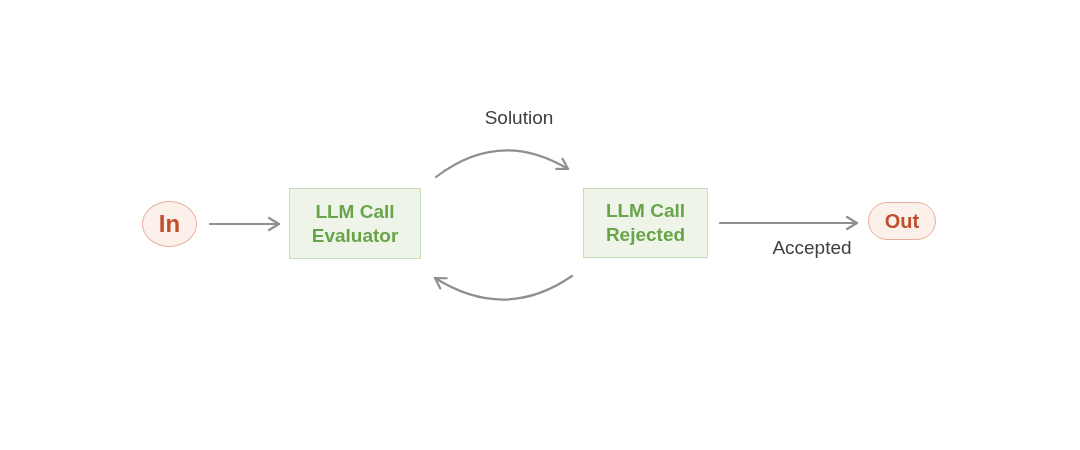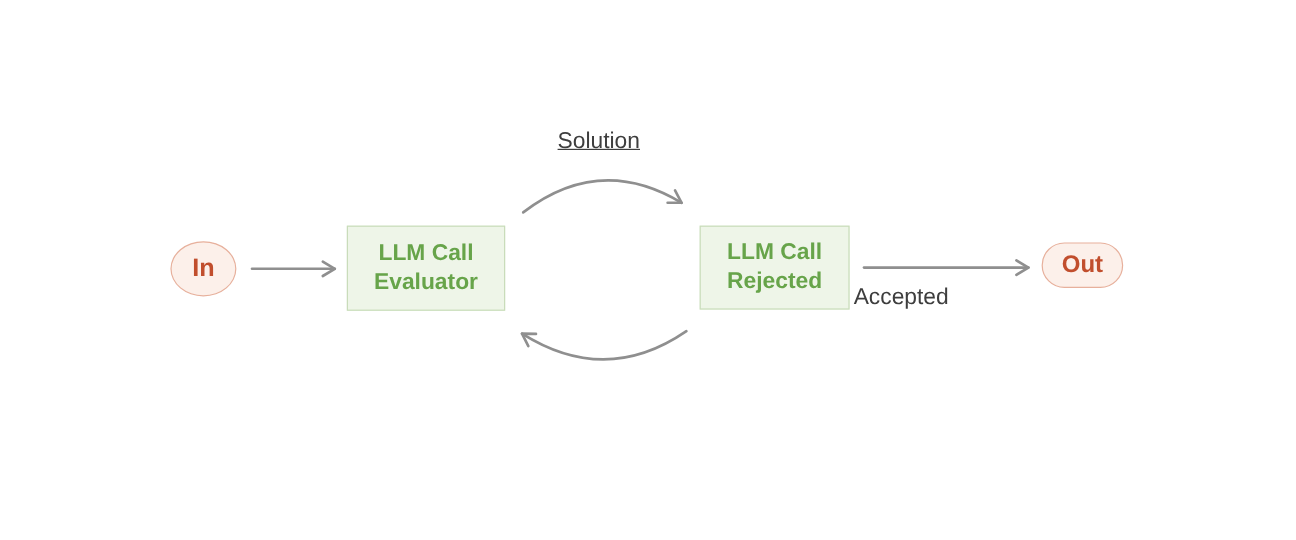--- a/index.html
+++ b/index.html
@@ -49,21 +49,21 @@
     display: flex;
     align-items: center;
     justify-content: center;
     text-align: center;
   }
   .node-terminal {
     background: var(--c-node-pink-bg);
     border: 1.5px solid var(--c-node-pink-border);
     color: var(--c-node-pink-text);
     font-weight: bold;
-    font-size: 21px;
+    font-size: 24px;
   }
   .node-in {
     left: 142px; top: 201px;
     width: 55px; height: 46px;
     border-radius: 50%;
   }
   .node-out {
     left: 868px; top: 202px;
     width: 68px; height: 38px;
     border-radius: 24px;
@@ -81,22 +81,22 @@
   .node-evaluator { left: 583px; top: 188px; width: 125px; height: 70px; }
 
   .edge-label {
     position: absolute;
     width: 220px;
     text-align: center;
     font-size: 19px;
     line-height: 22px;
     color: var(--c-label-text);
   }
-  .label-solution { left: 389px; top: 107px; text-decoration: underline; }
-  .label-accepted { left: 641px; top: 237px; }
+  .label-solution { left: 409px; top: 107px; }
+  .label-accepted { left: 702px; top: 237px; }
   .label-rejected { left: 390px; top: 319px; }
 </style>
 </head>
 <body>
 
 <div class="canvas">
 
   <svg class="arrow-layer" viewBox="0 0 1080 450" xmlns="http://www.w3.org/2000/svg">
     <defs>
       <marker id="chevron" markerUnits="userSpaceOnUse" markerWidth="20" markerHeight="20" viewBox="0 0 20 20" refX="15" refY="10" orient="auto">

